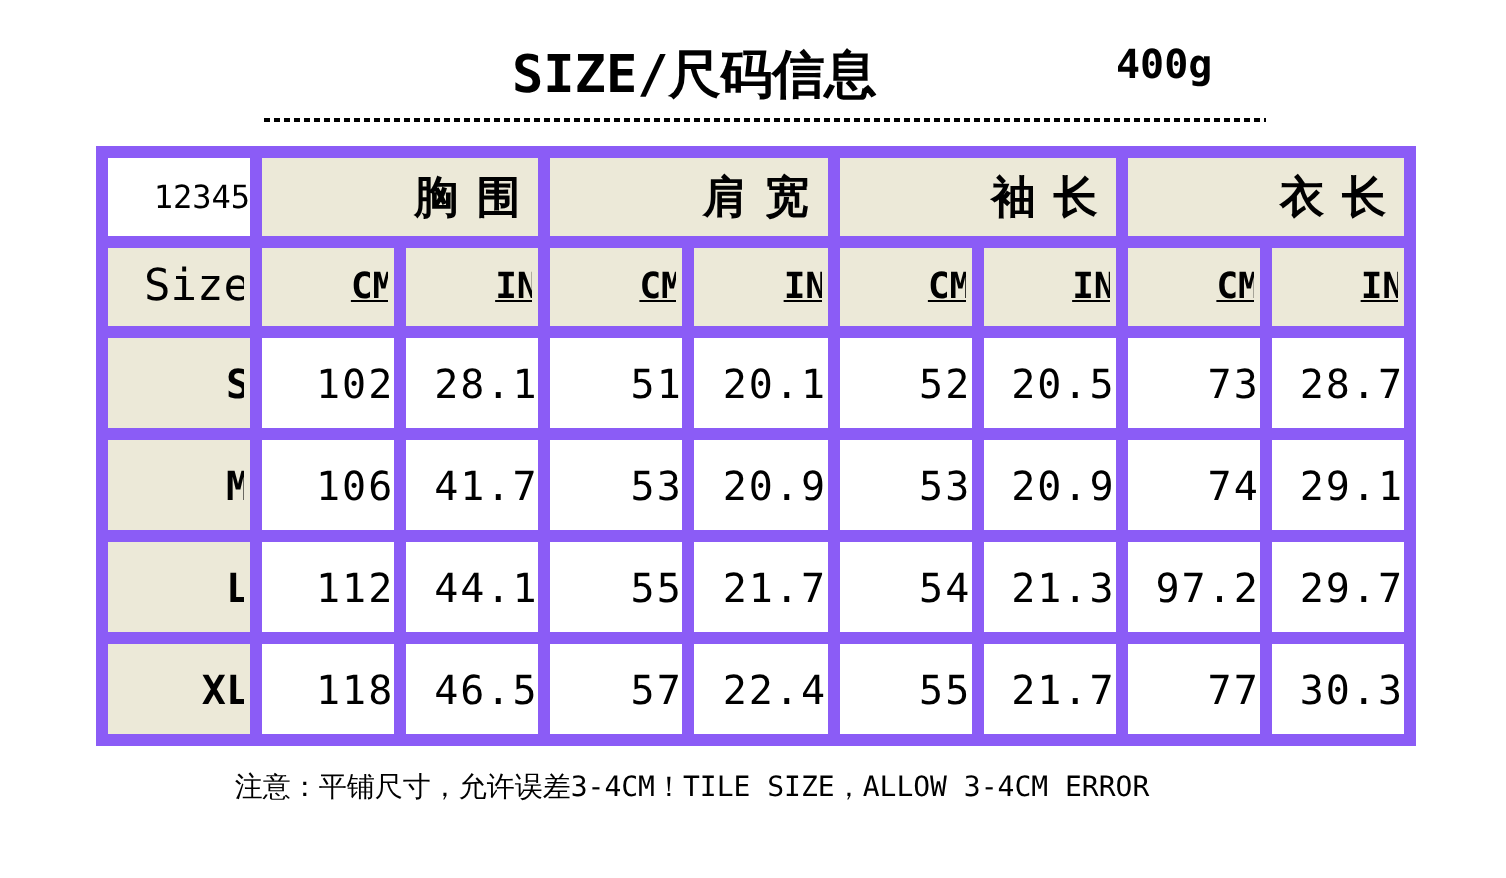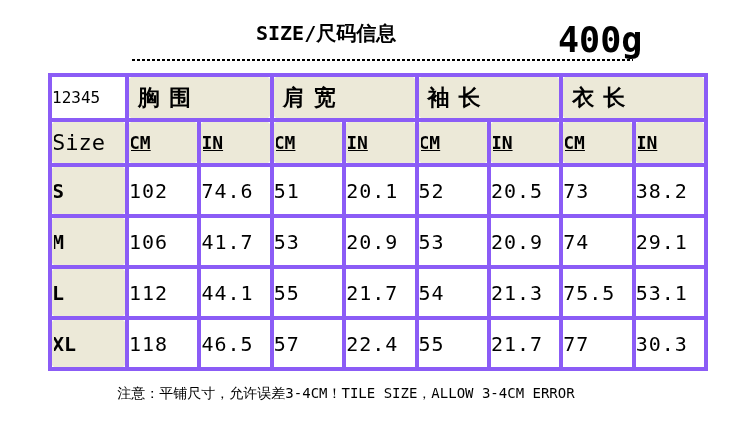--- a/index.html
+++ b/index.html
@@ -6,38 +6,38 @@
   html, body { background: #ffffff; }
   body {
     width: 753px; height: 439px;
     font-family: "DejaVu Sans Mono", "Liberation Mono", monospace;
     color: #000;
   }
   .page { position: relative; width: 753px; height: 439px; background: #ffffff; overflow: hidden; }
 
   .title {
     position: absolute; left: 256px; top: 20px;
-    font-size: 20px; font-weight: bold; white-space: nowrap;
+    font-size: 26px; font-weight: bold; white-space: nowrap;
   }
   .weight {
     position: absolute; left: 558px; top: 20px;
-    font-size: 35px; font-weight: bold; white-space: nowrap;
+    font-size: 20px; font-weight: bold; white-space: nowrap;
   }
   .divider {
     position: absolute; left: 132px; top: 59px; width: 501px; height: 2px;
     background-image: repeating-linear-gradient(90deg, #000 0, #000 3px, transparent 3px, transparent 5px);
   }
 
   table.size-table {
     position: absolute; left: 48px; top: 73px;
     width: 660px; border-collapse: collapse; table-layout: fixed;
   }
   .size-table td {
-    border: 4px solid #8b5cf6;
-    text-align: left; vertical-align: middle;
+    border: 6px solid #8b5cf6;
+    text-align: right; vertical-align: middle;
     overflow: hidden; white-space: nowrap;
     background: #ffffff;
   }
   .beige { background: #ece9d8 !important; border-radius: 10px; }
 
   tr.row-group { height: 45px; }
   tr.row-units { height: 45px; }
   tr.row-data  { height: 51px; }
 
   .corner-cell { font-size: 16px; }
@@ -81,49 +81,49 @@
         <td class="unit-cell beige">CM</td>
         <td class="unit-cell beige">IN</td>
         <td class="unit-cell beige">CM</td>
         <td class="unit-cell beige">IN</td>
         <td class="unit-cell beige">CM</td>
         <td class="unit-cell beige">IN</td>
       </tr>
       <tr class="row-data">
         <td class="size-label beige">S</td>
         <td class="num-cell">102</td>
-        <td class="num-cell">74.6</td>
+        <td class="num-cell">28.1</td>
         <td class="num-cell">51</td>
         <td class="num-cell">20.1</td>
         <td class="num-cell">52</td>
         <td class="num-cell">20.5</td>
         <td class="num-cell">73</td>
-        <td class="num-cell">38.2</td>
+        <td class="num-cell">28.7</td>
       </tr>
       <tr class="row-data">
         <td class="size-label beige">M</td>
         <td class="num-cell">106</td>
         <td class="num-cell">41.7</td>
         <td class="num-cell">53</td>
         <td class="num-cell">20.9</td>
         <td class="num-cell">53</td>
         <td class="num-cell">20.9</td>
         <td class="num-cell">74</td>
         <td class="num-cell">29.1</td>
       </tr>
       <tr class="row-data">
         <td class="size-label beige">L</td>
         <td class="num-cell">112</td>
         <td class="num-cell">44.1</td>
         <td class="num-cell">55</td>
         <td class="num-cell">21.7</td>
         <td class="num-cell">54</td>
         <td class="num-cell">21.3</td>
-        <td class="num-cell">75.5</td>
-        <td class="num-cell">53.1</td>
+        <td class="num-cell">97.2</td>
+        <td class="num-cell">29.7</td>
       </tr>
       <tr class="row-data">
         <td class="size-label beige">XL</td>
         <td class="num-cell">118</td>
         <td class="num-cell">46.5</td>
         <td class="num-cell">57</td>
         <td class="num-cell">22.4</td>
         <td class="num-cell">55</td>
         <td class="num-cell">21.7</td>
         <td class="num-cell">77</td>

